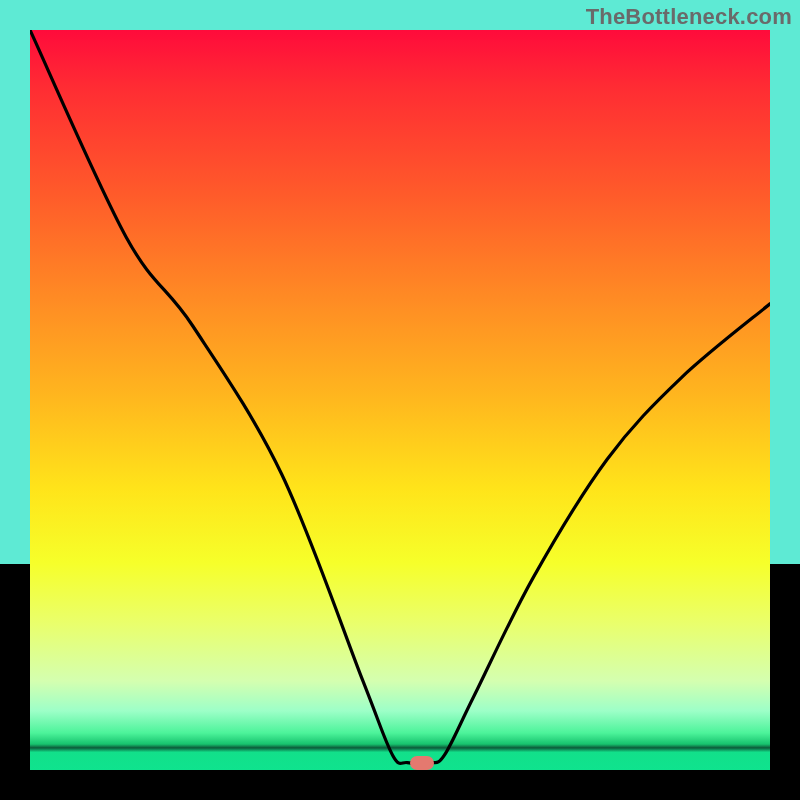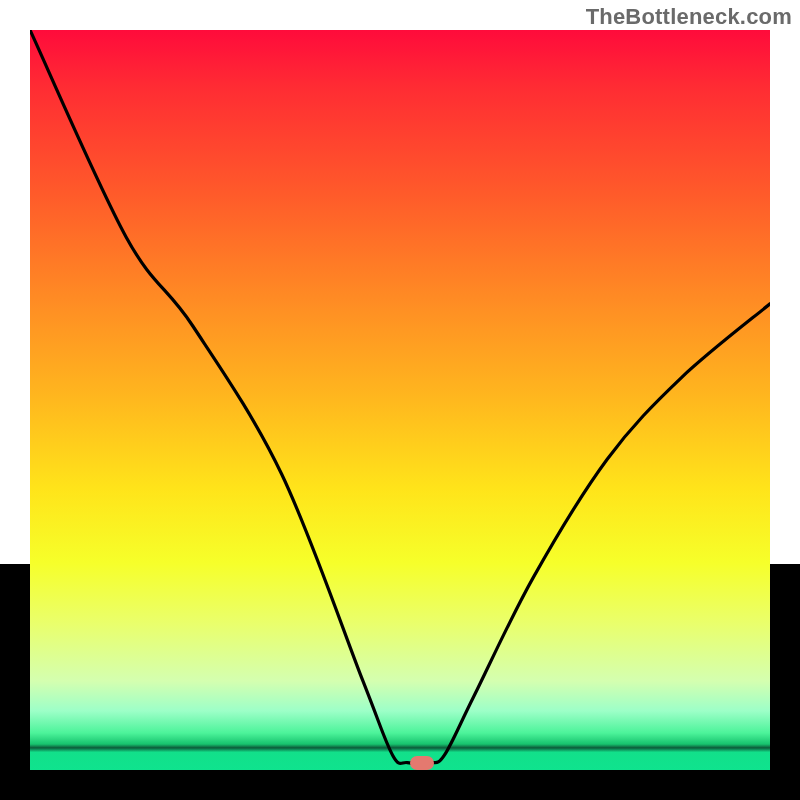--- a/index.html
+++ b/index.html
@@ -8,21 +8,21 @@
     width: 800px;
     height: 800px;
     background: #000;
     overflow: hidden;
     font-family: Arial, Helvetica, sans-serif;
   }
   .frame {
     position: relative;
     width: 800px;
     height: 564px;
-    background: #ffffff;
+    background: #5eead4;
   }
   .plot-area {
     position: absolute;
     left: 30px;
     top: 30px;
     width: 740px;
     height: 740px;
     
     background: linear-gradient(to bottom,
       #ff0b3b 0%,

